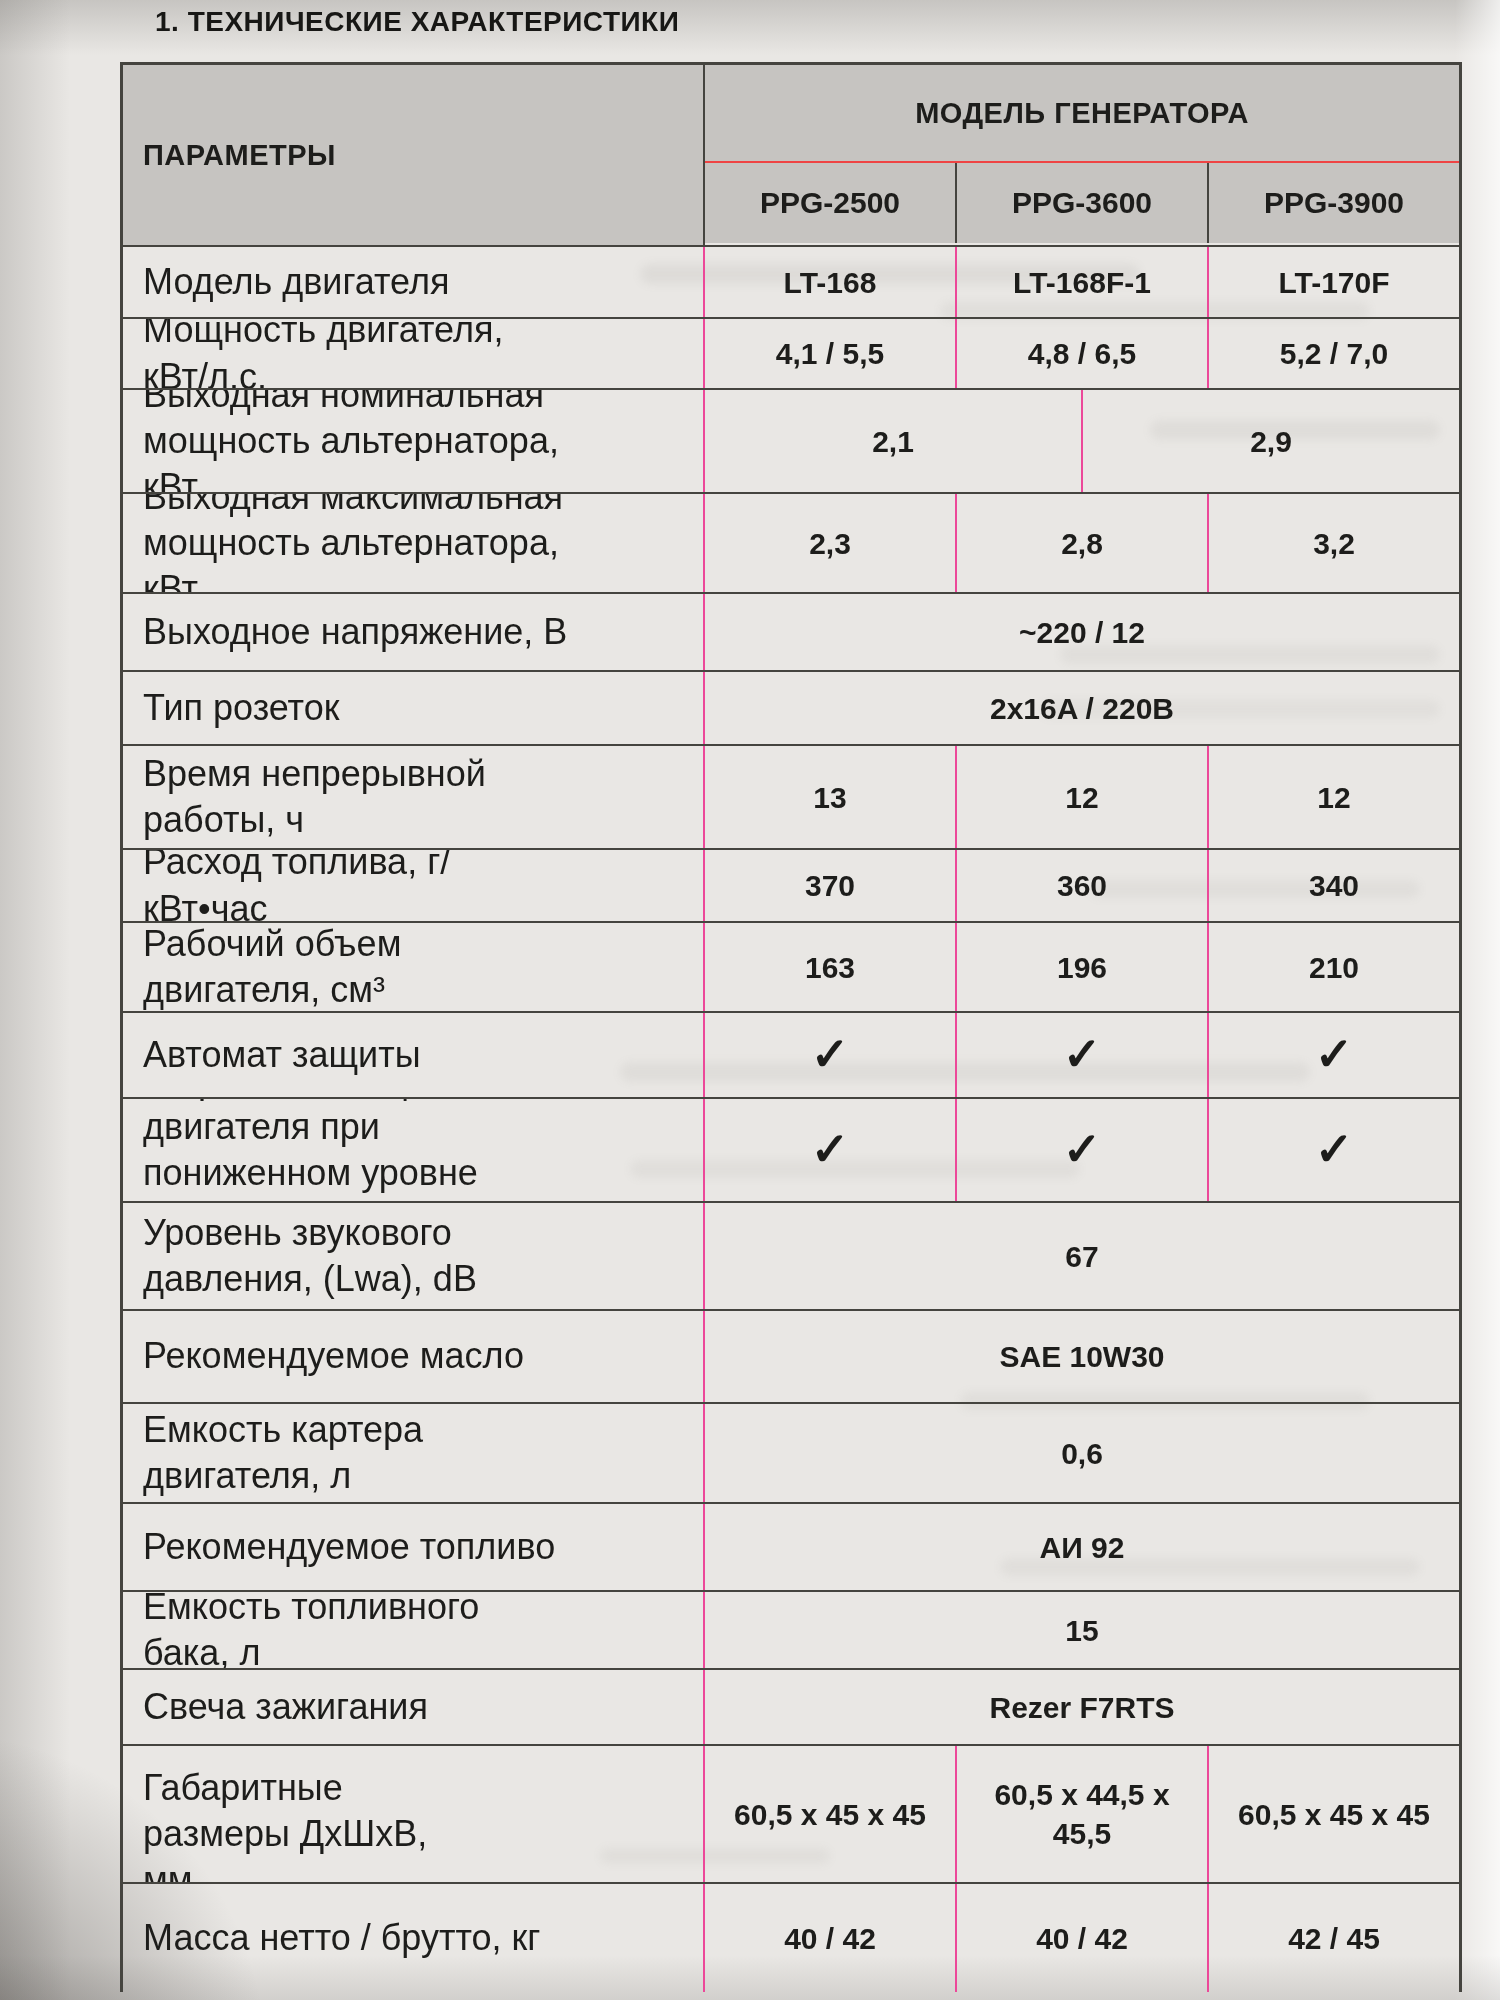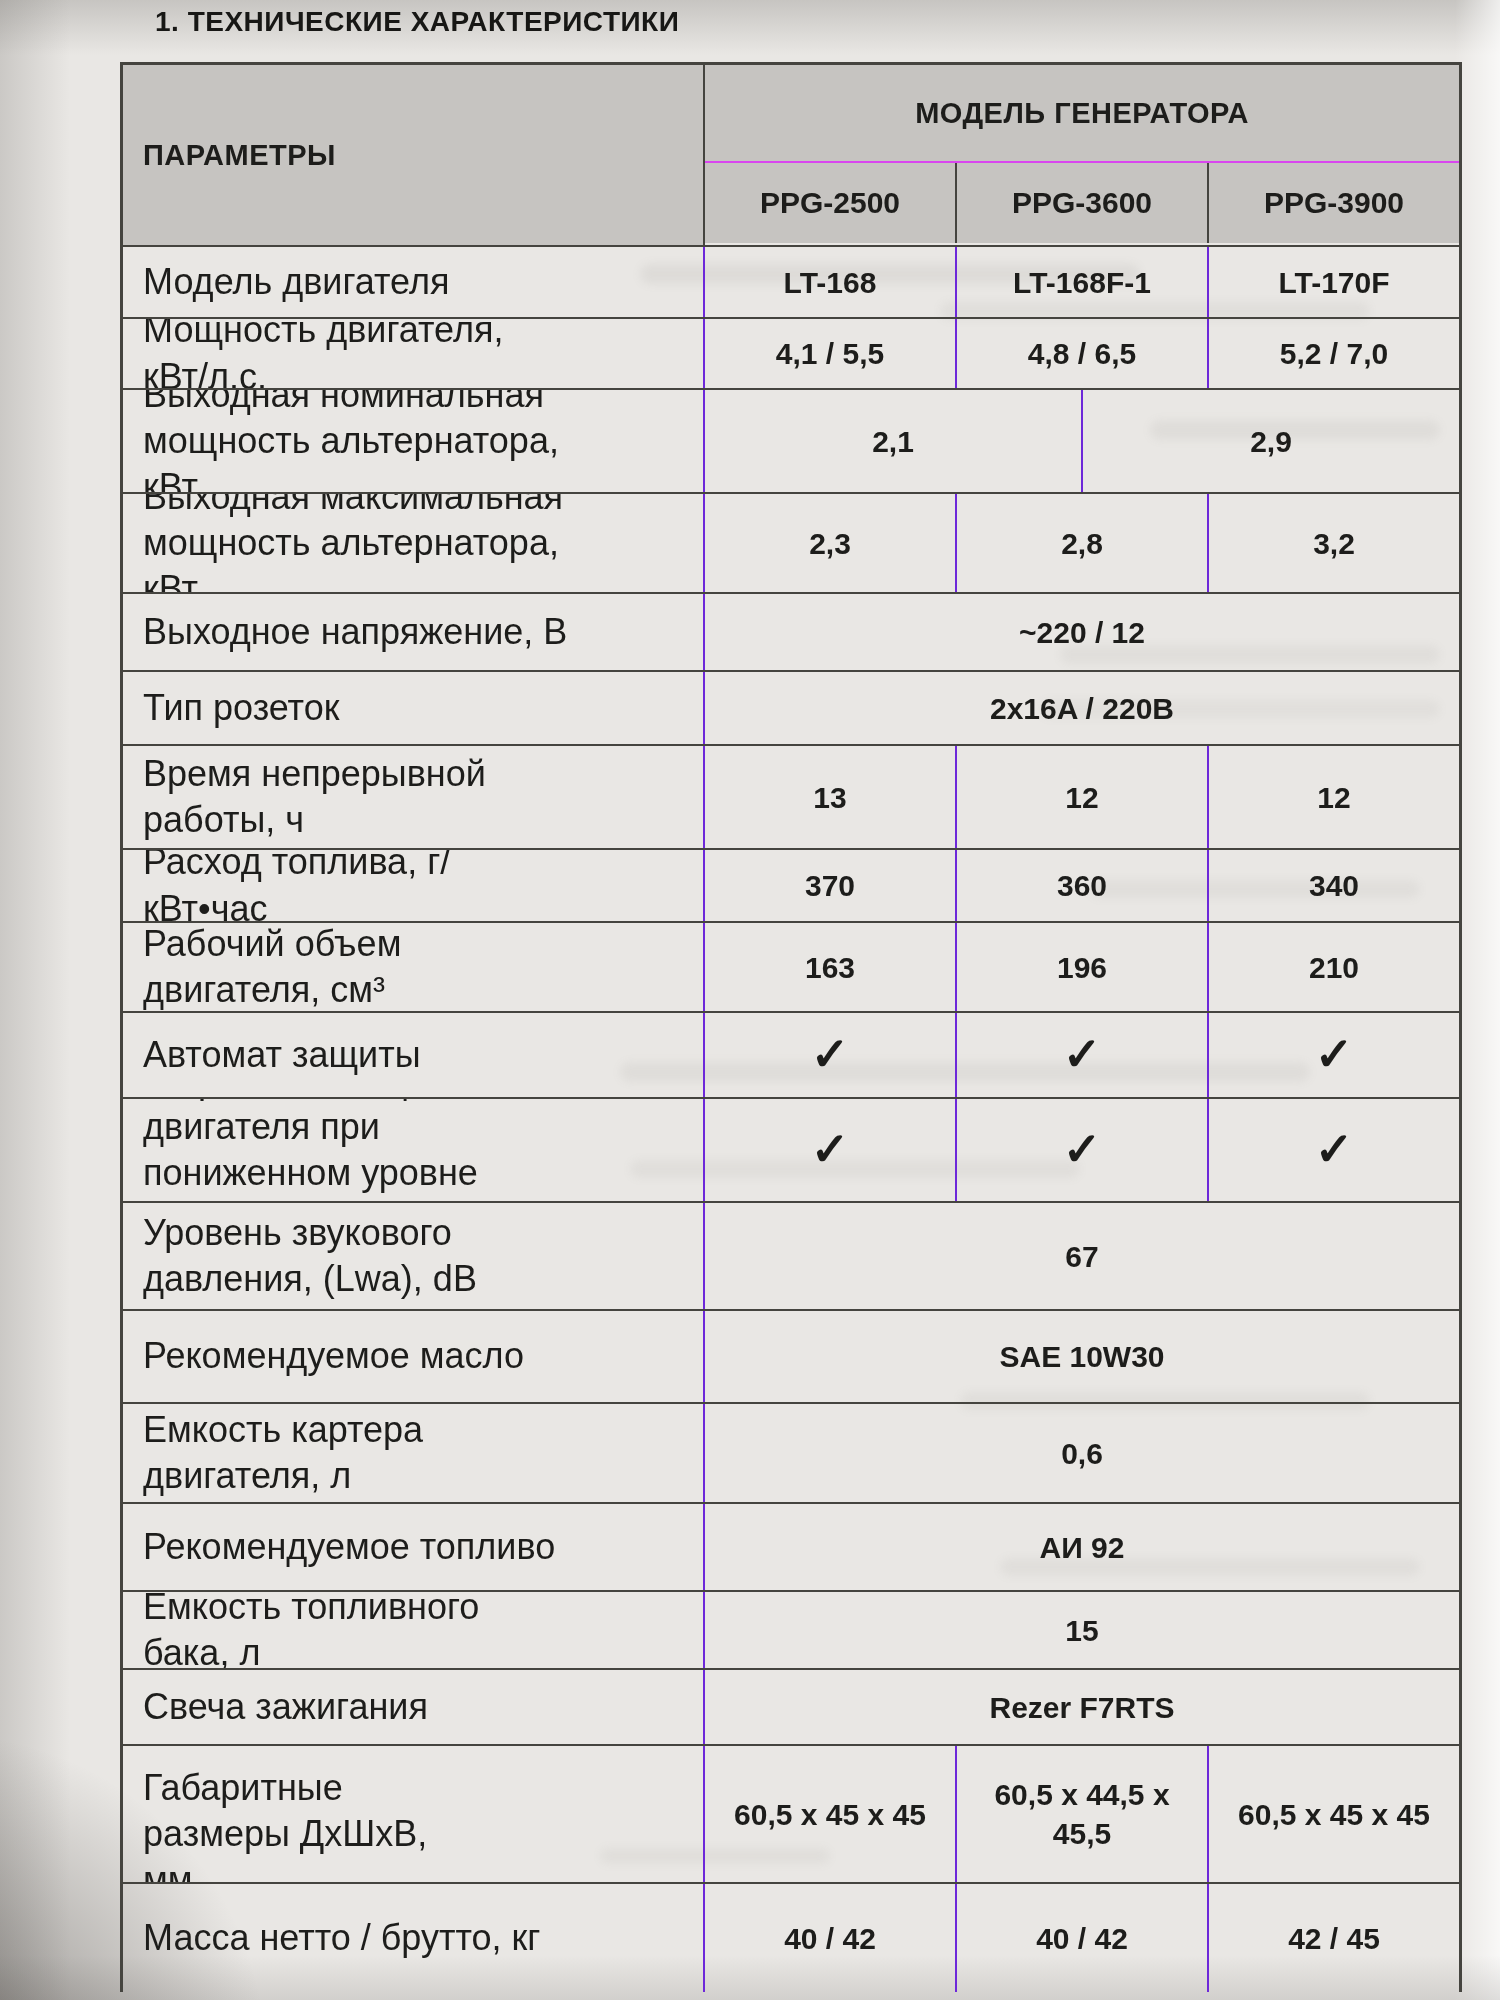--- a/index.html
+++ b/index.html
@@ -40,40 +40,40 @@
   .trow.first { border-top:none; }
   .c { box-sizing:border-box; display:flex; align-items:center; overflow:hidden; }
   .lab {
     flex:0 0 580px; justify-content:flex-start;
     padding:6px 14px 6px 20px; font-size:36px; line-height:1.28; color:#1d1d1b;
   }
   .lab span { display:inline-block; max-width:430px; }
   .lab.lbl-narrow span { max-width:300px;margin-top:40px; }
   .v {
     flex:1 1 0; justify-content:center; text-align:center;
-    border-left:2px solid #6d28d9;
+    border-left:2px solid #ec4899;
     font-size:30px; font-weight:700; line-height:1.3; padding:16px 6px;
   }
   .v.check { font-size:46px; font-weight:700; }
   .v.val-narrow span { display:inline-block; max-width:225px; }
 
   
   .thead { display:flex; border-top:none; }
   .hcell { background:#c6c4c1; }
   .h-left {
     flex:0 0 580px; height:180px; display:flex; align-items:center;
     padding-left:20px; box-sizing:border-box;
     font-size:29px; font-weight:700; letter-spacing:.5px;
   }
   .h-right { flex:1 1 0; display:flex; flex-direction:column; border-left:2px solid #45443f; }
   .h-group {
     height:96px; display:flex; align-items:center; justify-content:center;
     font-size:29px; font-weight:700; letter-spacing:.5px; box-sizing:border-box;
   }
-  .h-models { display:flex; height:82px; border-top:2px solid #d946ef; box-sizing:border-box; }
+  .h-models { display:flex; height:82px; border-top:2px solid #ef4444; box-sizing:border-box; }
   .h-model {
     flex:1 1 0; display:flex; align-items:center; justify-content:center;
     font-size:30px; font-weight:700; box-sizing:border-box;
   }
   .h-model + .h-model { border-left:2px solid #45443f; }
 </style>
 </head>
 <body>
 
 <div class="page">

